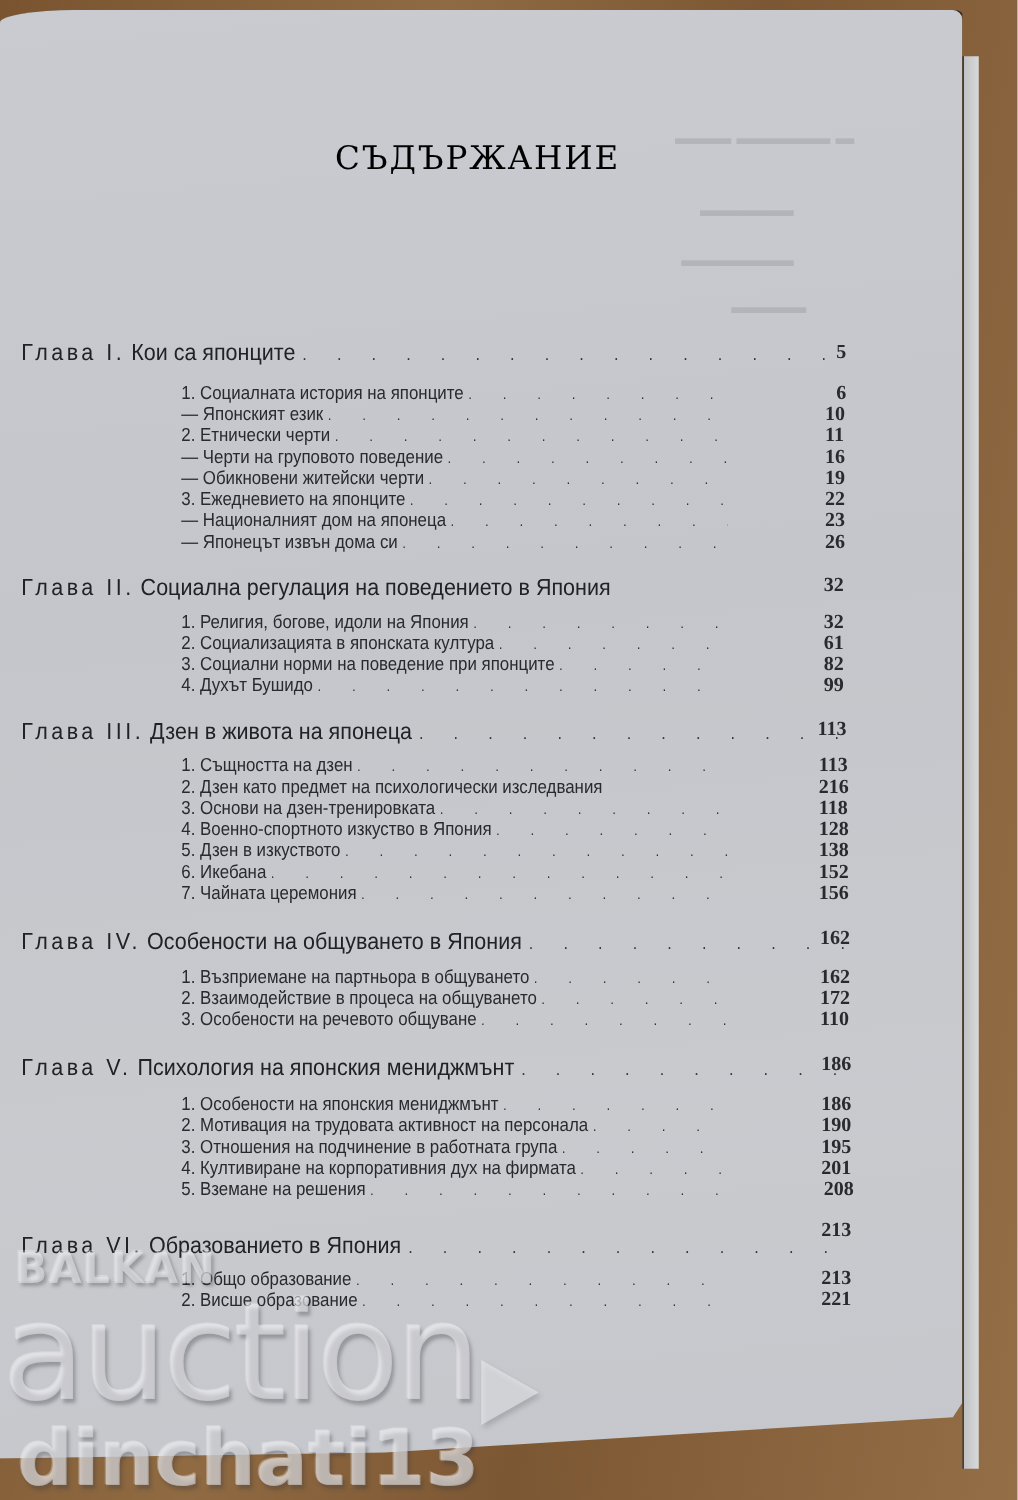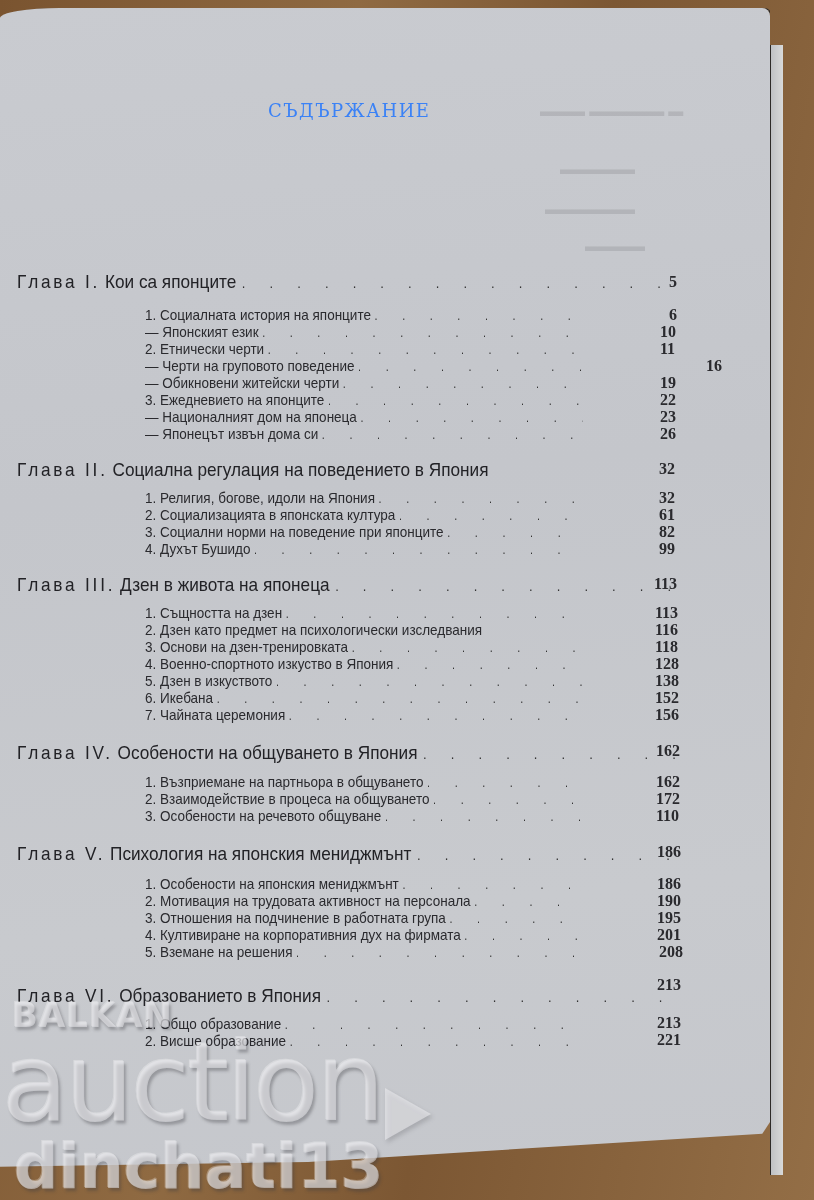--- a/index.html
+++ b/index.html
@@ -19,22 +19,22 @@
     .page-edge {
       position:absolute; left:770px; top:45px; width:12px; height:1130px;
       background: linear-gradient(90deg, #bfc1c4, #d8d9d9);
       border-left:1px solid #2d2a28;
     }
     .showthrough {
       position:absolute; color:rgba(90,90,95,0.18); font-size:15px;
       font-family:"Liberation Sans", sans-serif; white-space:nowrap;
     }
     .title {
-      position:absolute; left:268px; top:100px; font-size:18px; letter-spacing:1.5px;
-      color:#3b82f6; font-family:"DejaVu Serif", serif;
+      position:absolute; left:268px; top:112px; font-size:26px; letter-spacing:1.5px;
+      color:#000000; font-family:"DejaVu Serif", serif;
     }
     .chapter {
       position:absolute; left:17px; width:715px; height:24px;
       font-family:"Liberation Sans", sans-serif; font-size:18.5px; color:#222226;
       transform: scaleX(0.93); transform-origin:left center;
     }
     .chapter .label { letter-spacing:3px; }
     .chapter .label, .chapter .name { white-space:nowrap; }
     .row {
       position:absolute; display:flex; align-items:baseline; white-space:nowrap;
@@ -94,21 +94,21 @@
 <span class="page-num" style="left:660px;top:323px;text-align:right;">10</span>
 <div class="entry" style="top:340px;">
     <span>2. Етнически черти</span>
     <span class="leader"></span>
   </div>
 <span class="page-num" style="left:660px;top:340px;">11</span>
 <div class="entry" style="top:357px;">
     <span>— Черти на груповото поведение</span>
     <span class="leader"></span>
   </div>
-<span class="page-num" style="left:660px;top:357px;margin-left:46px;">16</span>
+<span class="page-num" style="left:660px;top:357px;">16</span>
 <div class="entry" style="top:374px;">
     <span>— Обикновени житейски черти</span>
     <span class="leader"></span>
   </div>
 <span class="page-num" style="left:660px;top:374px;">19</span>
 <div class="entry" style="top:391px;">
     <span>3. Ежедневието на японците</span>
     <span class="leader"></span>
   </div>
 <span class="page-num" style="left:660px;top:391px;text-align:right;">22</span>
@@ -155,21 +155,21 @@
 <span class="page-num" style="left:654px;top:575px;">113</span>
 
 <div class="entry" style="top:604px;">
     <span>1. Същността на дзен</span>
     <span class="leader"></span>
   </div>
 <span class="page-num" style="left:655px;top:604px;">113</span>
 <div class="entry" style="top:621px;">
     <span>2. Дзен като предмет на психологически изследвания</span>
   </div>
-<span class="page-num" style="left:655px;top:621px;">116</span>
+<span class="page-num" style="left:655px;top:621px;">216</span>
 <div class="entry" style="top:638px;">
     <span>3. Основи на дзен-тренировката</span>
     <span class="leader"></span>
   </div>
 <span class="page-num" style="left:655px;top:638px;">118</span>
 <div class="entry" style="top:655px;">
     <span>4. Военно-спортното изкуство в Япония</span>
     <span class="leader"></span>
   </div>
 <span class="page-num" style="left:655px;top:655px;">128</span>

